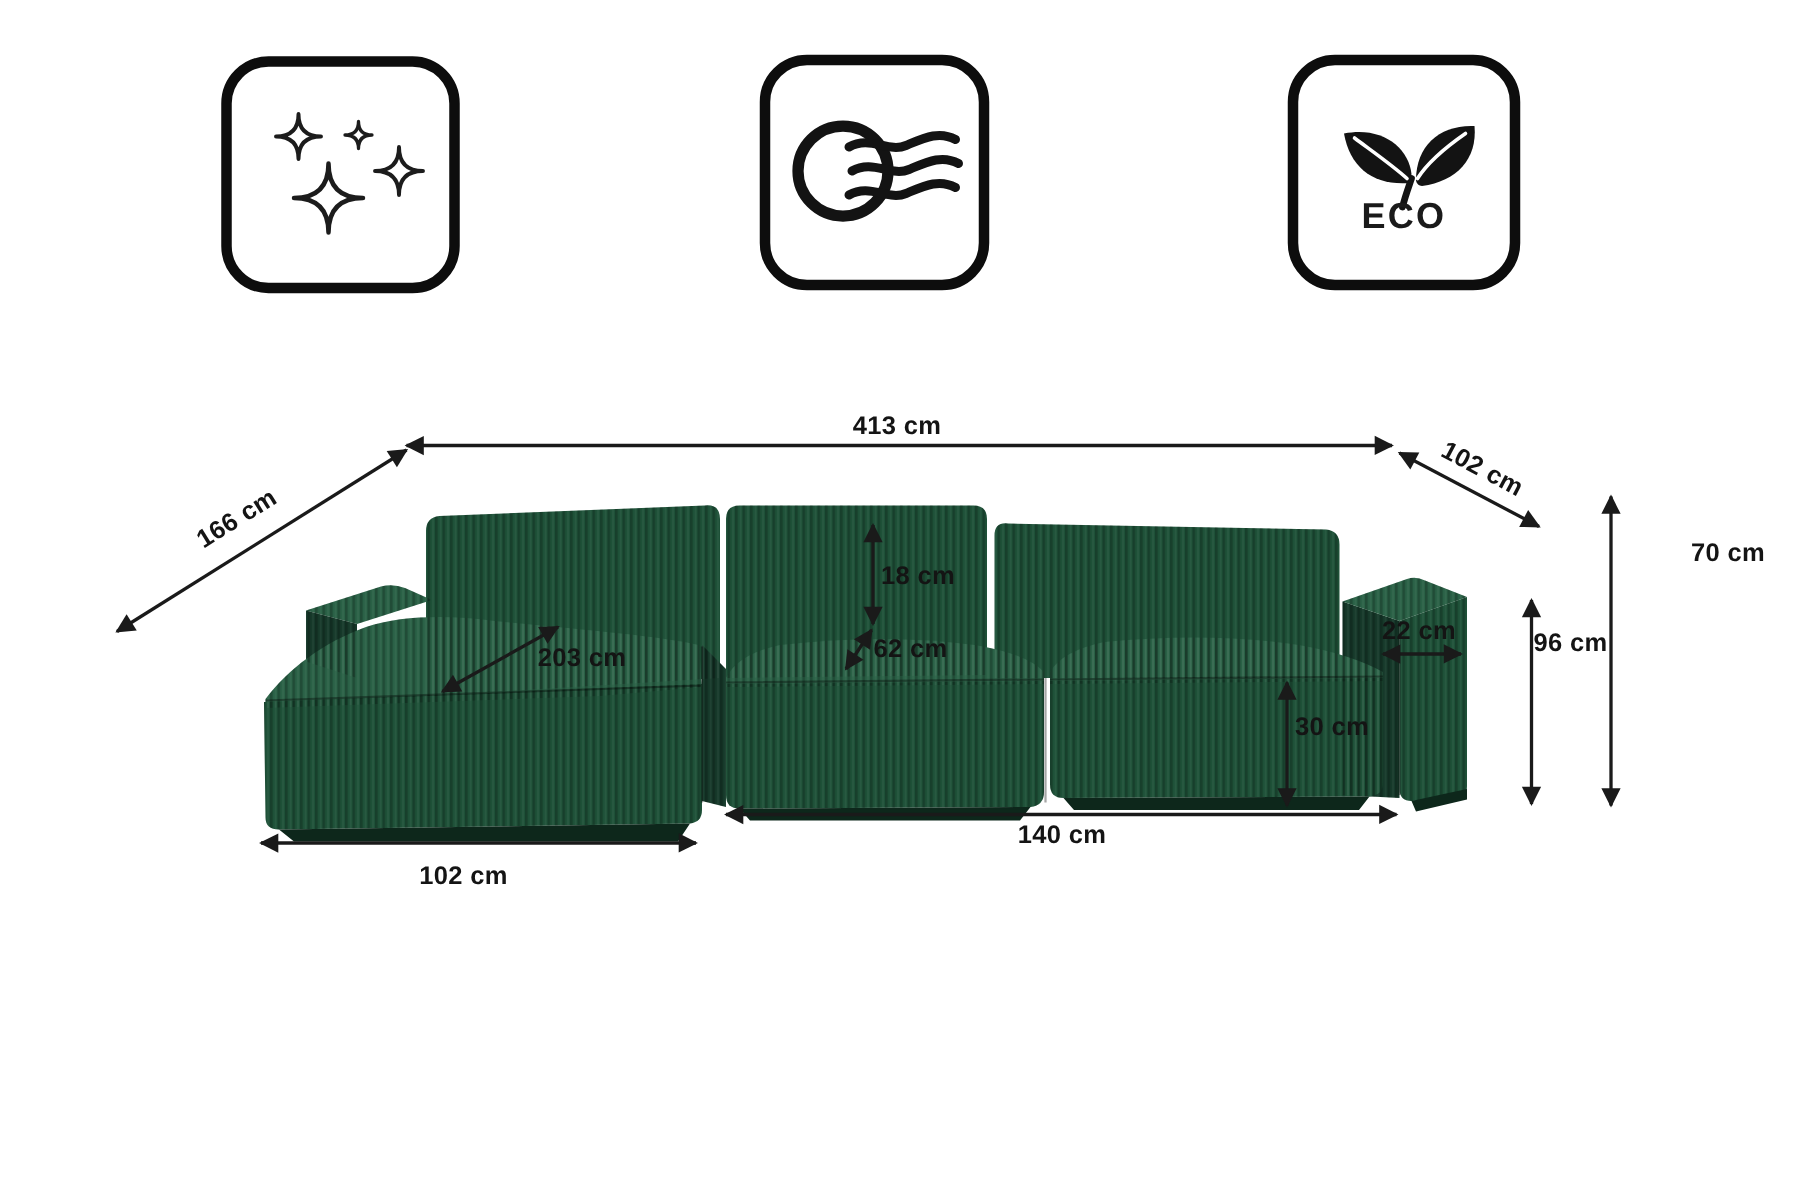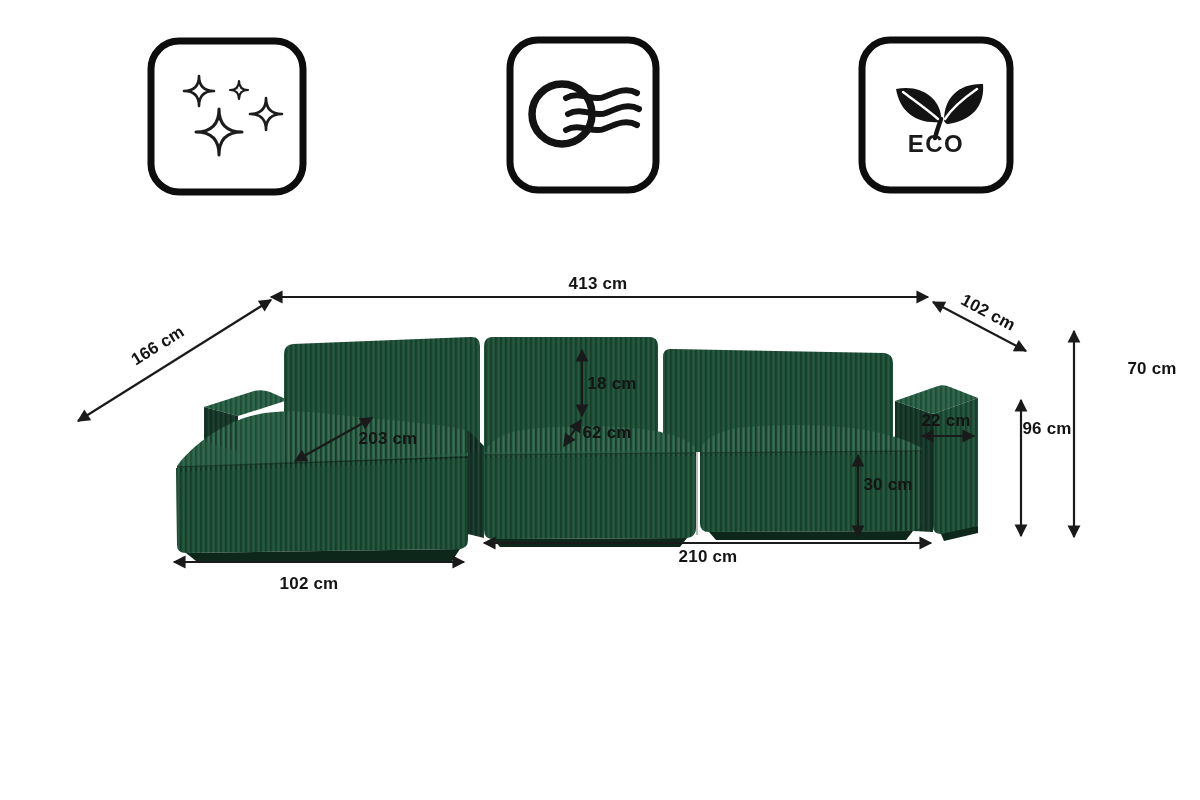--- a/index.html
+++ b/index.html
@@ -140,16 +140,16 @@
   <div class="dim" style="left:598px;  top:284px;">413 cm</div>
   <div class="dim rot-l" style="left:158px;  top:346px;">166 cm</div>
   <div class="dim rot-r" style="left:988px;  top:313px;">102 cm</div>
   <div class="dim" style="left:1152px; top:369px;">70 cm</div>
   <div class="dim" style="left:1047px; top:429px;">96 cm</div>
   <div class="dim" style="left:612px;  top:384px;">18 cm</div>
   <div class="dim" style="left:607px;  top:433px;text-align:center;">62 cm</div>
   <div class="dim" style="left:946px;  top:421px;">22 cm</div>
   <div class="dim" style="left:888px;  top:485px;">30 cm</div>
   <div class="dim" style="left:388px;  top:439px;">203 cm</div>
-  <div class="dim" style="left:708px;  top:557px;">210 cm</div>
+  <div class="dim" style="left:708px;  top:557px;">140 cm</div>
   <div class="dim" style="left:309px;  top:584px;">102 cm</div>
 
 </div>
 
 </body></html>

